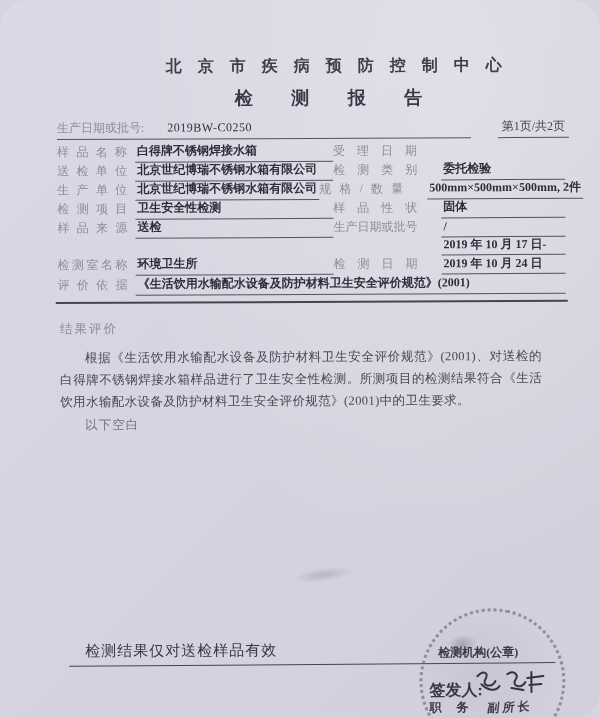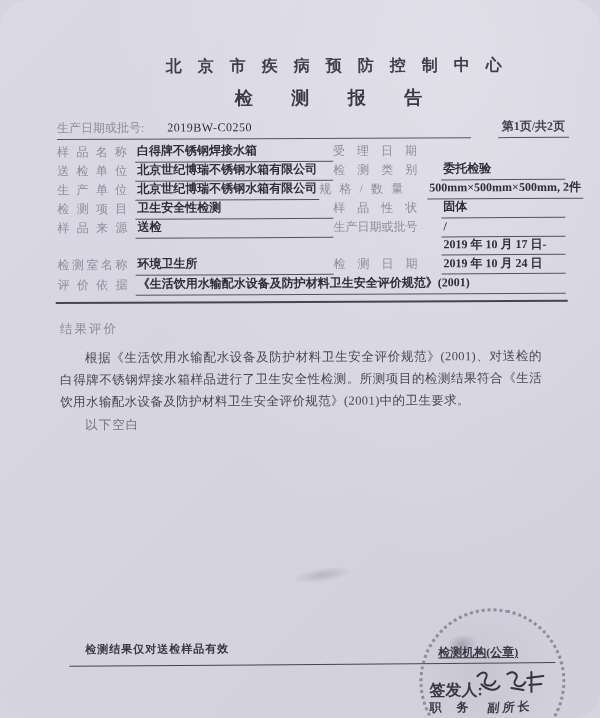--- a/index.html
+++ b/index.html
@@ -29,21 +29,21 @@
   .report-title {
     margin-top: 9px; font-size: 18px; font-weight: 700; letter-spacing: 17px;
     color: #3b3947; white-space: nowrap;
   }
 
   
   .meta { position: absolute; top: 119px; left: 58px; right: 30px; font-size: 12px; display: flex; justify-content: space-between; align-items: flex-end; }
   .meta-left { border-bottom: 1.2px solid #55525f; width: 414px; padding-bottom: 2px; white-space: nowrap; }
   .meta-label { color: #8e8c9a; }
   .meta-value { font-weight: 400; color: #2f2d3a; margin-left: 20px; letter-spacing: 0.5px; }
-  .page-ind { border-bottom: 1.2px solid #55525f; padding: 0 4px 2px 4px; color: #454250; font-weight: 700; white-space: nowrap; }
+  .page-ind { border-bottom: 1.2px solid #55525f; padding: 0 4px 2px 4px; color: #454250; font-weight: 400; white-space: nowrap; }
 
   
   .info { position: absolute; top: 143px; left: 58px; width: 508px; font-size: 12px; }
   .irow { display: flex; align-items: flex-end; height: 19px; }
   .irow.tall { height: 37px; }
   .cell-l { display: flex; width: 276px; align-items: flex-end; }
   .cell-r { display: flex; flex: 1; align-items: flex-end; }
   .lab { color: #8e8c9a; padding-bottom: 2px; white-space: nowrap; }
   .lab-l { width: 70px; text-align: justify; text-align-last: justify; margin-right: 8px; }
   .lab-r { width: 84px; text-align: justify; text-align-last: justify; margin-right: 24px; }
@@ -66,23 +66,23 @@
   .blank-note { margin-top: 4px; padding-left: 2em; color: #76737f; letter-spacing: 1px; }
 
   
   .smudge {
     position: absolute; top: 568px; left: 292px; width: 60px; height: 14px;
     background: radial-gradient(ellipse at center, rgba(110,105,125,0.28), rgba(110,105,125,0) 70%);
     transform: rotate(-8deg);
   }
 
   
-  .validity { position: absolute; top: 641px; left: 84px; font-size: 11px; font-weight: 700; color: #3a3744; letter-spacing: 1px; }
+  .validity { position: absolute; top: 641px; left: 84px; font-size: 15px; font-weight: 400; color: #3a3744; letter-spacing: 1px; }
   .footer-rule { position: absolute; top: 664px; left: 68px; width: 486px; border-top: 1.6px solid #47444f; transform: rotate(-0.2deg); }
-  .seal-label { position: absolute; top: 645px; left: 437px; font-size: 12px; font-weight: 700; color: #3a3744; text-decoration: underline; }
+  .seal-label { position: absolute; top: 645px; left: 437px; font-size: 12px; font-weight: 700; color: #3a3744; }
   .issuer { position: absolute; top: 681px; left: 428px; font-size: 16px; font-weight: 700; color: #3a3744; }
   .signature { position: absolute; top: 667px; left: 470px; }
   .position-line { position: absolute; top: 700px; left: 428px; font-size: 12px; font-weight: 700; color: #3a3744; letter-spacing: 6px; }
   .position-value {
     display: inline-block; margin-left: 4px; letter-spacing: 3px;
     transform: skewX(-8deg) rotate(-2deg); color: #3d3a48;
     font-family: "DejaVu Sans", sans-serif; font-weight: 600;
   }
 
   

